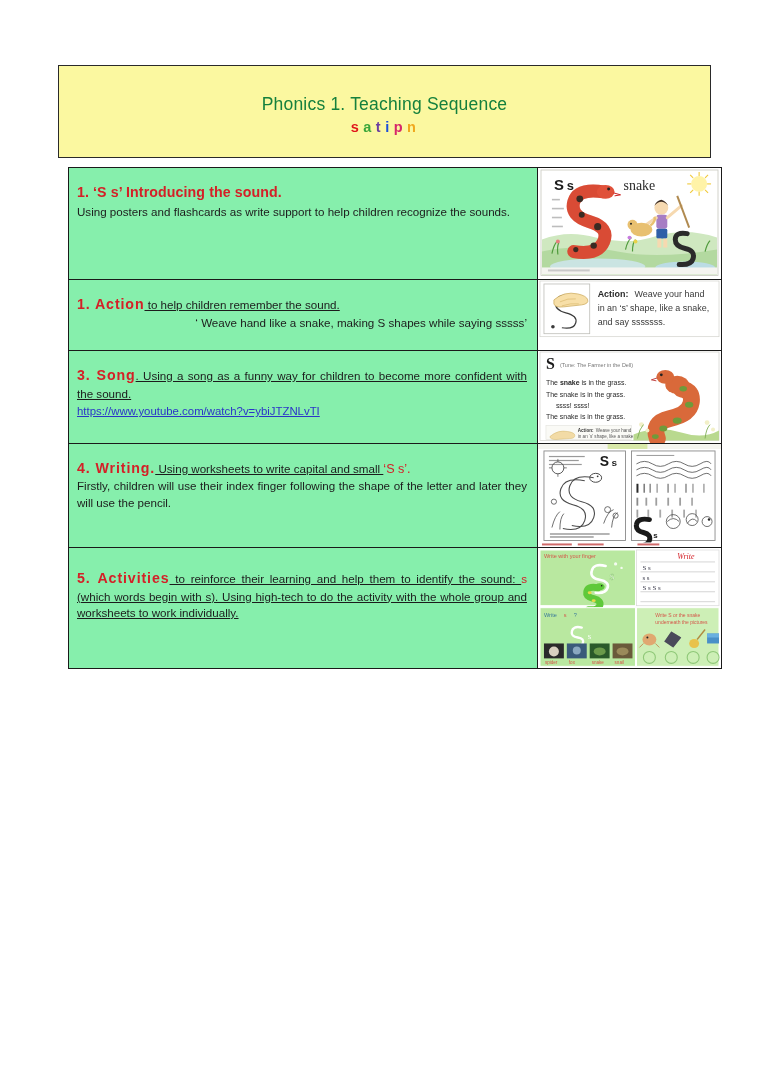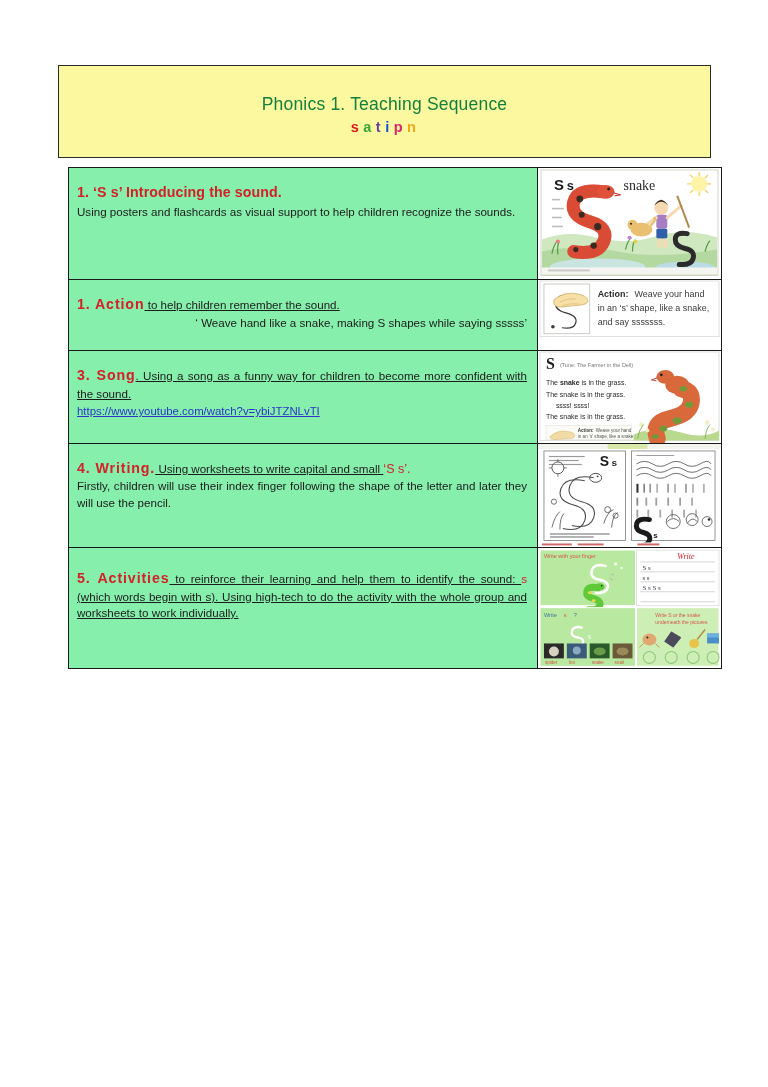--- a/index.html
+++ b/index.html
@@ -90,21 +90,21 @@
       <span style="color:#e0161b">s</span><span style="color:#3aa63a">a</span><span style="color:#6b3fa0">t</span><span style="color:#1b4fd8">i</span><span style="color:#d6276b">p</span><span style="color:#f0a81e">n</span>
     </div>
   </div>
 
   <table class="seq-table">
 
     <tbody>
         <tr>
       <td class="txt-cell" style="height:112px">
         <div class="step-head">1. ‘S s’ Introducing the sound.</div>
-        <div class="body-txt" style="margin-top:1px">Using posters and flashcards as visual support to help children recognize the sounds.</div>
+        <div class="body-txt" style="margin-top:1px">Using posters and flashcards as write support to help children recognize the sounds.</div>
       </td>
       <td class="img-cell">
         <div class="art-wrap">
           <svg class="art" viewBox="0 0 184 112" preserveAspectRatio="none">
             <rect x="0" y="0" width="184" height="112" fill="#ffffff"></rect>
             <rect x="3" y="2" width="178" height="106" fill="#fdfdfb" stroke="#c8c8c0" stroke-width="0.8"></rect>
 
             <rect x="4" y="3" width="176" height="72" fill="#ffffff"></rect>
 
             <path d="M4 72 Q30 62 58 70 Q90 78 120 68 Q150 60 180 70 L180 107 L4 107 Z" fill="#cfe8c0"></path>

